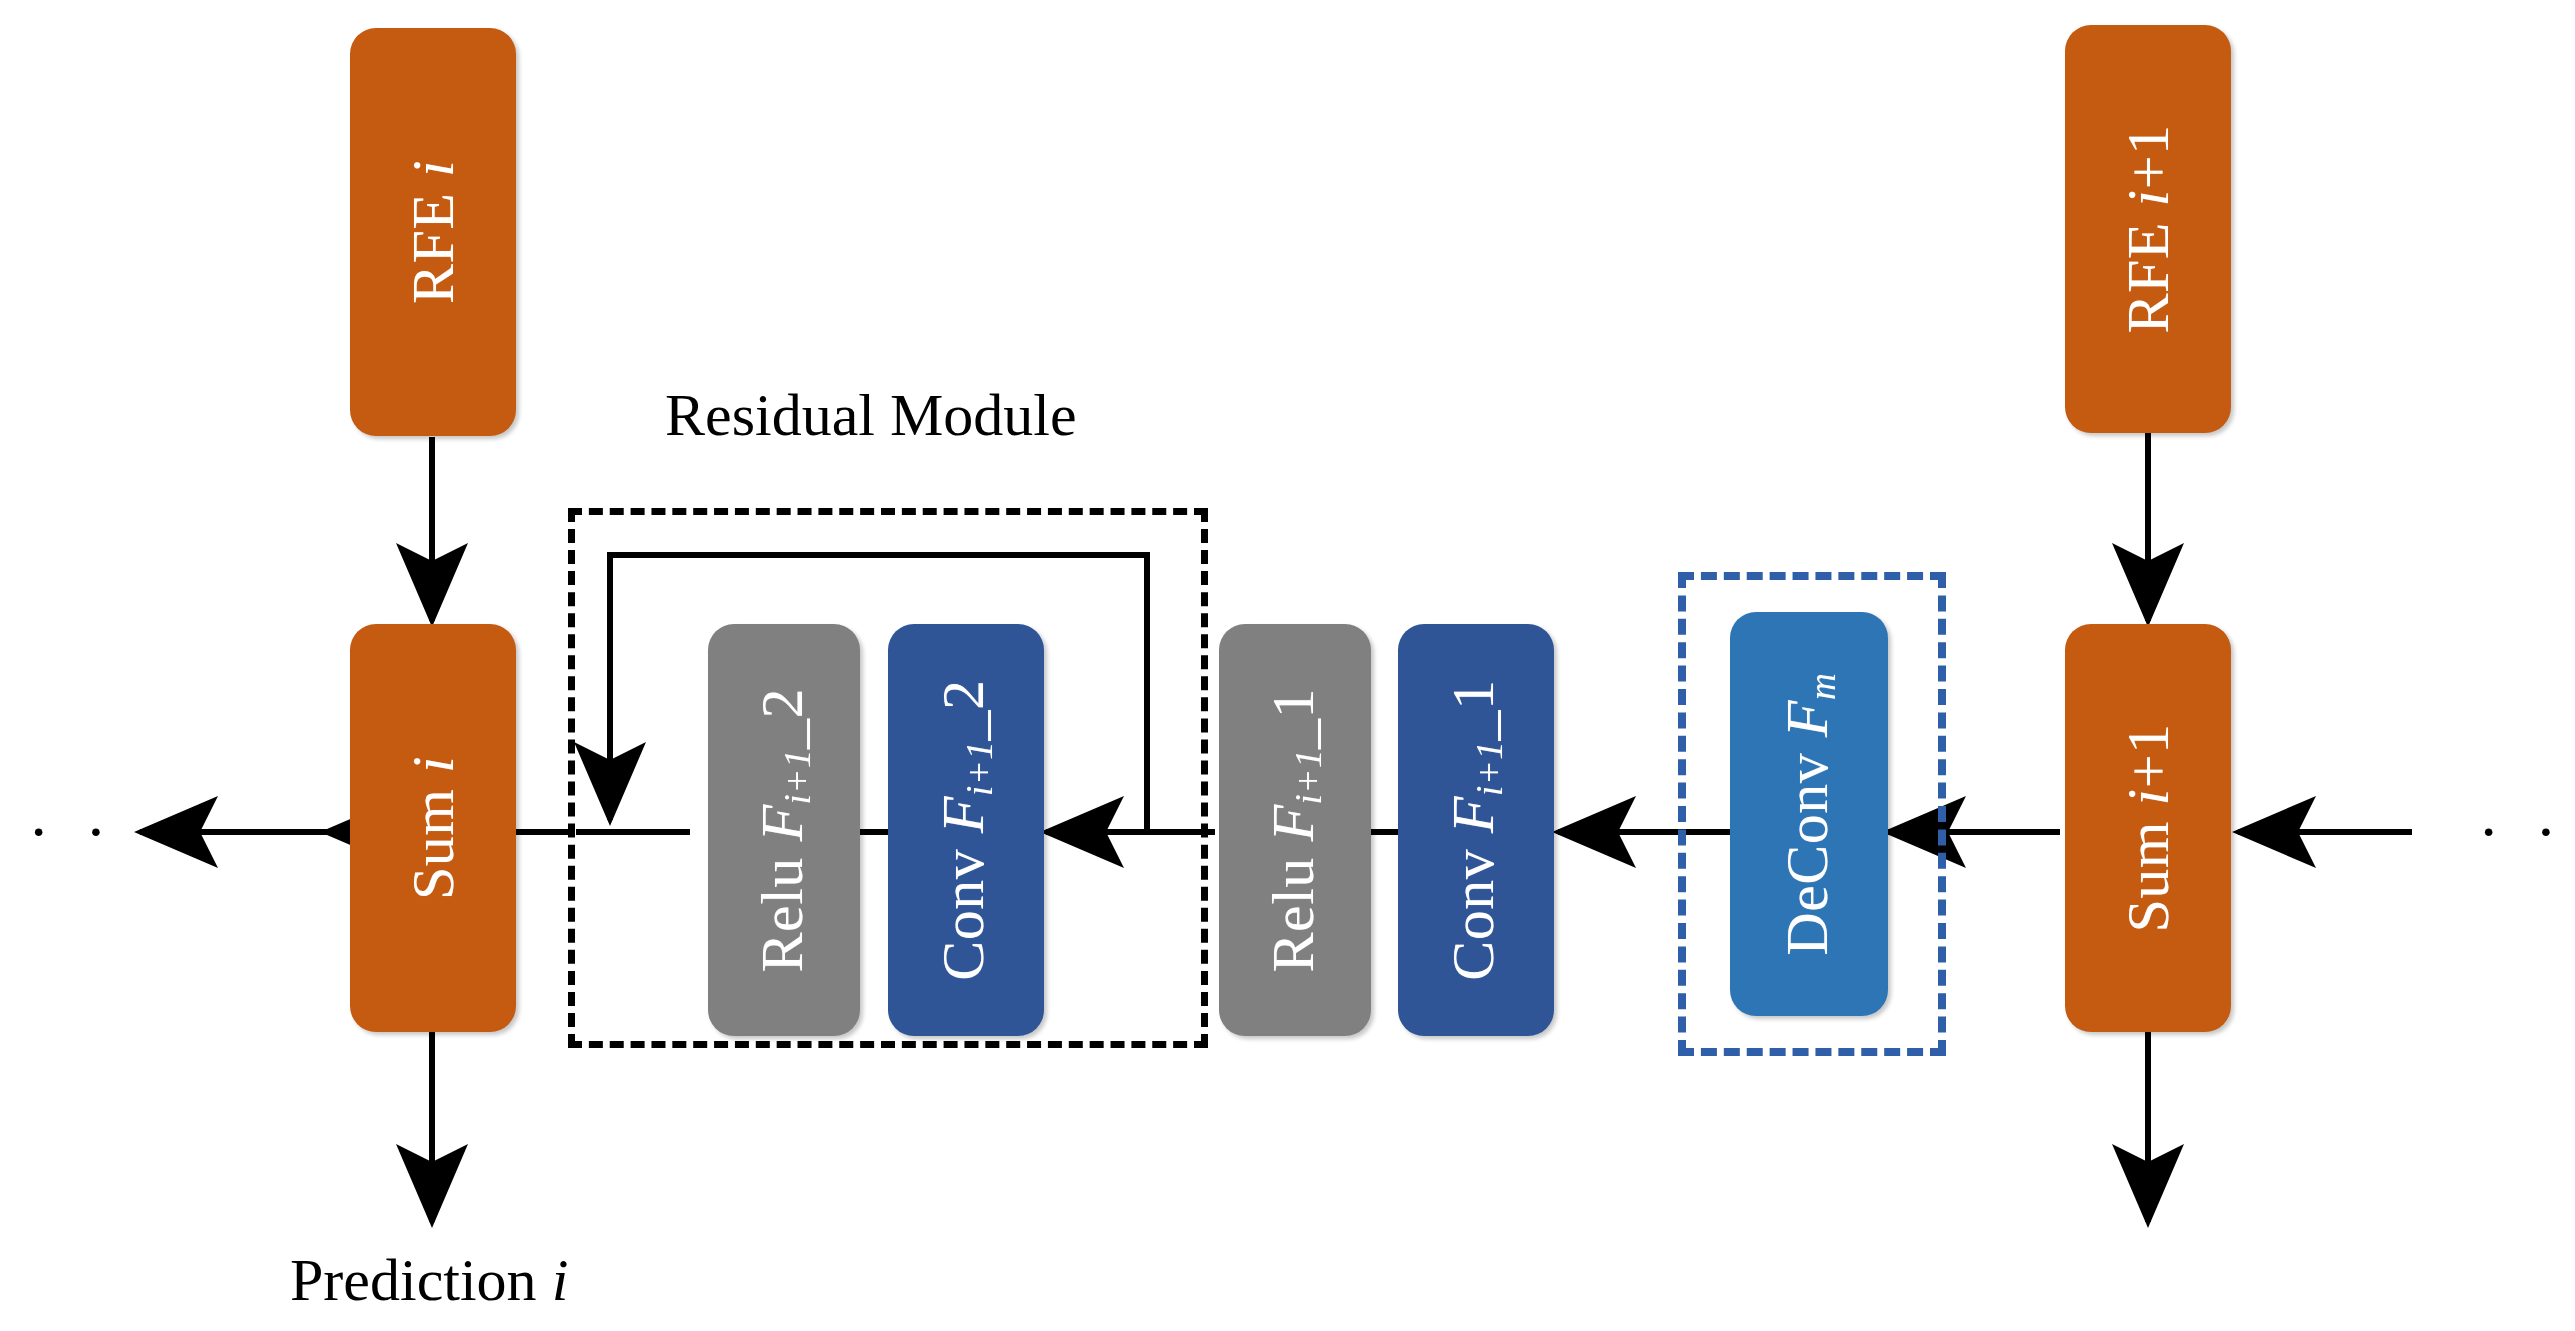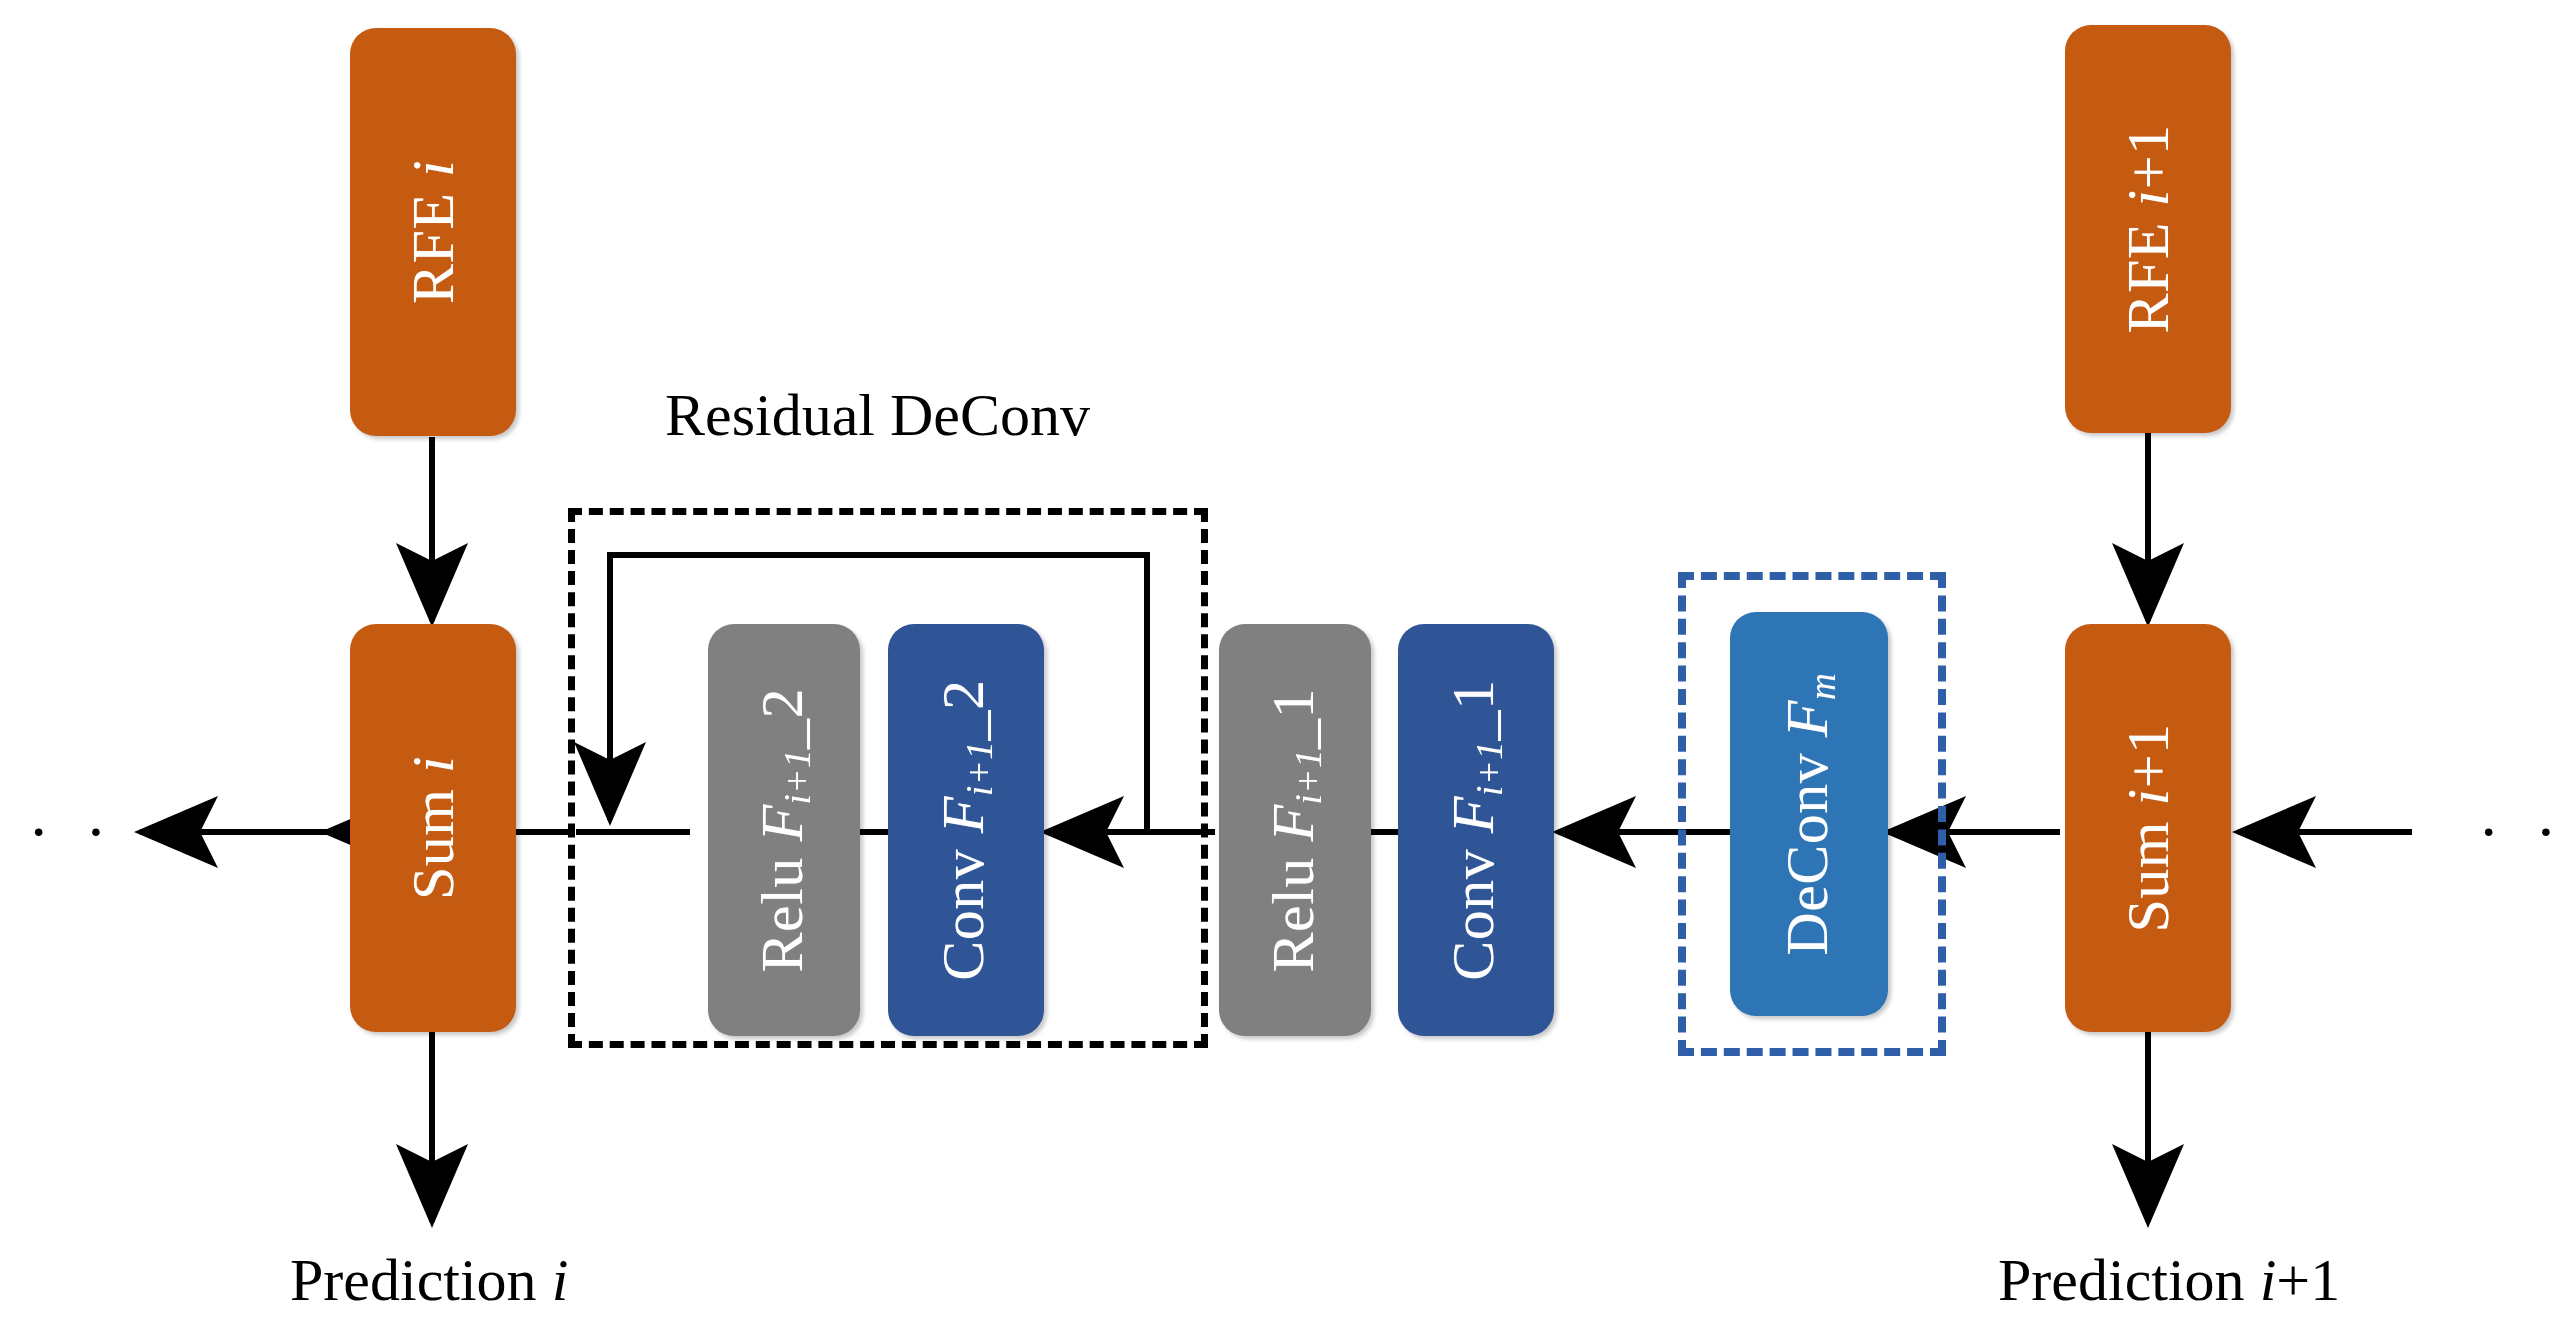--- a/index.html
+++ b/index.html
@@ -135,21 +135,21 @@
 
     <line x1="2148" y1="432" x2="2148" y2="621" stroke="#000000" stroke-width="6" marker-end="url(#ah)"></line>
 
     <line x1="2148" y1="1032" x2="2148" y2="1222" stroke="#000000" stroke-width="6" marker-end="url(#ah)"></line>
   </svg>
 
   <div class="dashbox black" style="left:568px; top:508px; width:640px; height:540px;"></div>
 
   <div class="dashbox blue" style="left:1678px; top:572px; width:268px; height:484px;"></div>
 
-  <div class="txt" style="left:665px; top:385px;">Residual DeConv</div>
+  <div class="txt" style="left:665px; top:385px;">Residual Module</div>
 
   <div class="node orange" style="left:350px; top:28px; width:166px; height:408px;">
     <span class="vlabel"><span>RFE </span><i>i</i></span>
   </div>
 
   <div class="node orange" style="left:350px; top:624px; width:166px; height:408px;">
     <span class="vlabel"><span>Sum </span><i>i</i></span>
   </div>
 
   <div class="node gray" style="left:708px; top:624px; width:152px; height:412px;">
@@ -179,15 +179,14 @@
   <div class="node orange" style="left:2065px; top:624px; width:166px; height:408px;">
     <span class="vlabel"><span>Sum </span><i>i</i><span>+1</span></span>
   </div>
 
   <div class="ellipsis" style="left:28px; top:800px;">· · ·</div>
 
   <div class="ellipsis" style="left:2478px; top:800px;">· · ·</div>
 
   <div class="txt" style="left:290px; top:1250px;text-align:center;"><span>Prediction </span><i>i</i><span></span></div>
 
-  <div class="txt" style="left:1998px; top:1250px;"><span>Prediction </span><i>i</i><span>+1</span></div>
 
 </div>
 
 </body></html>

